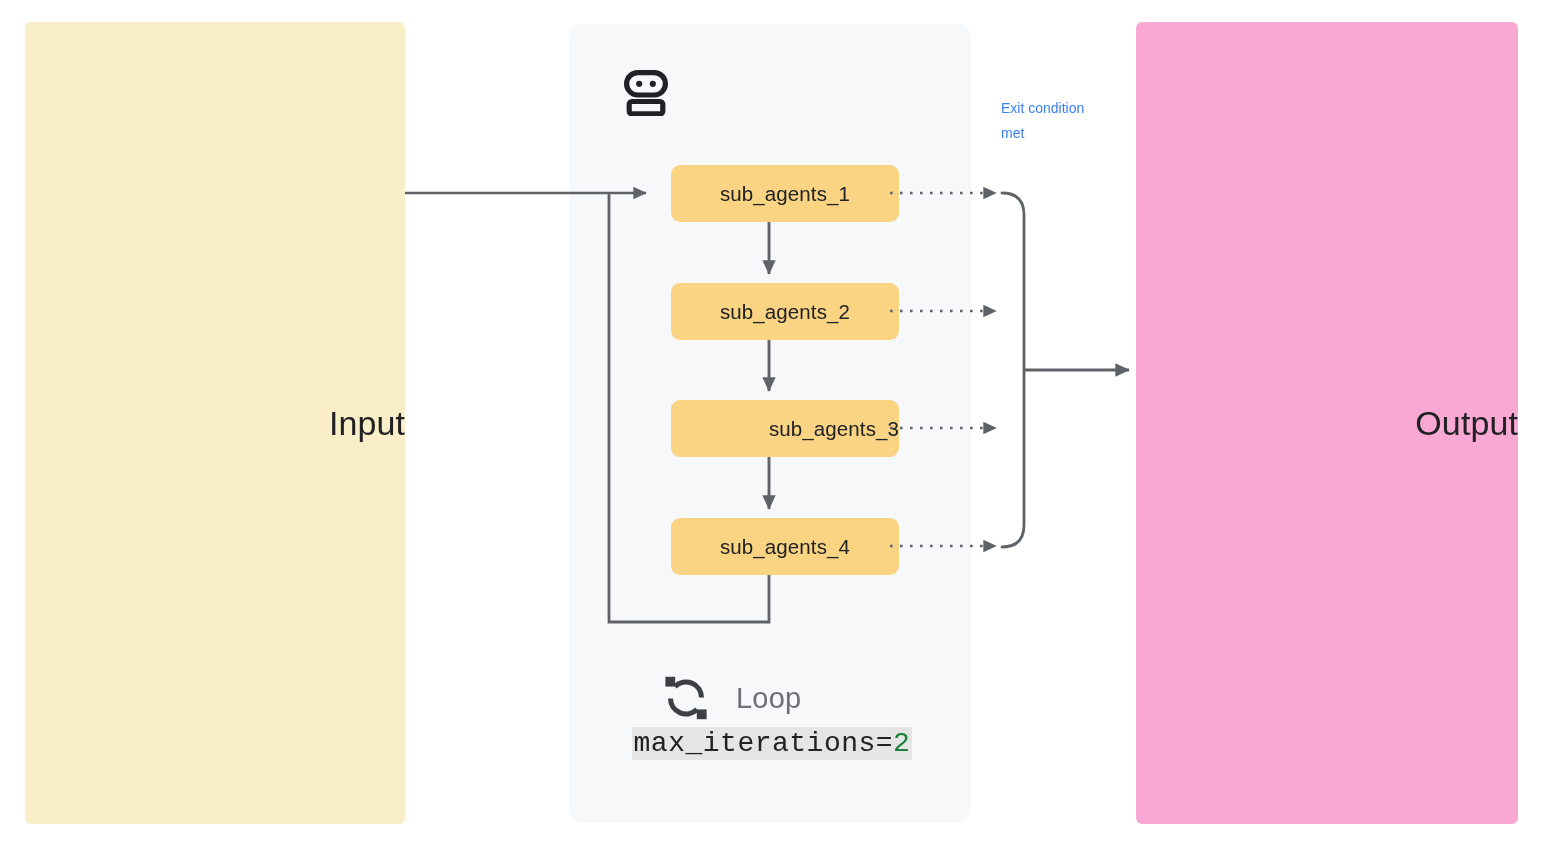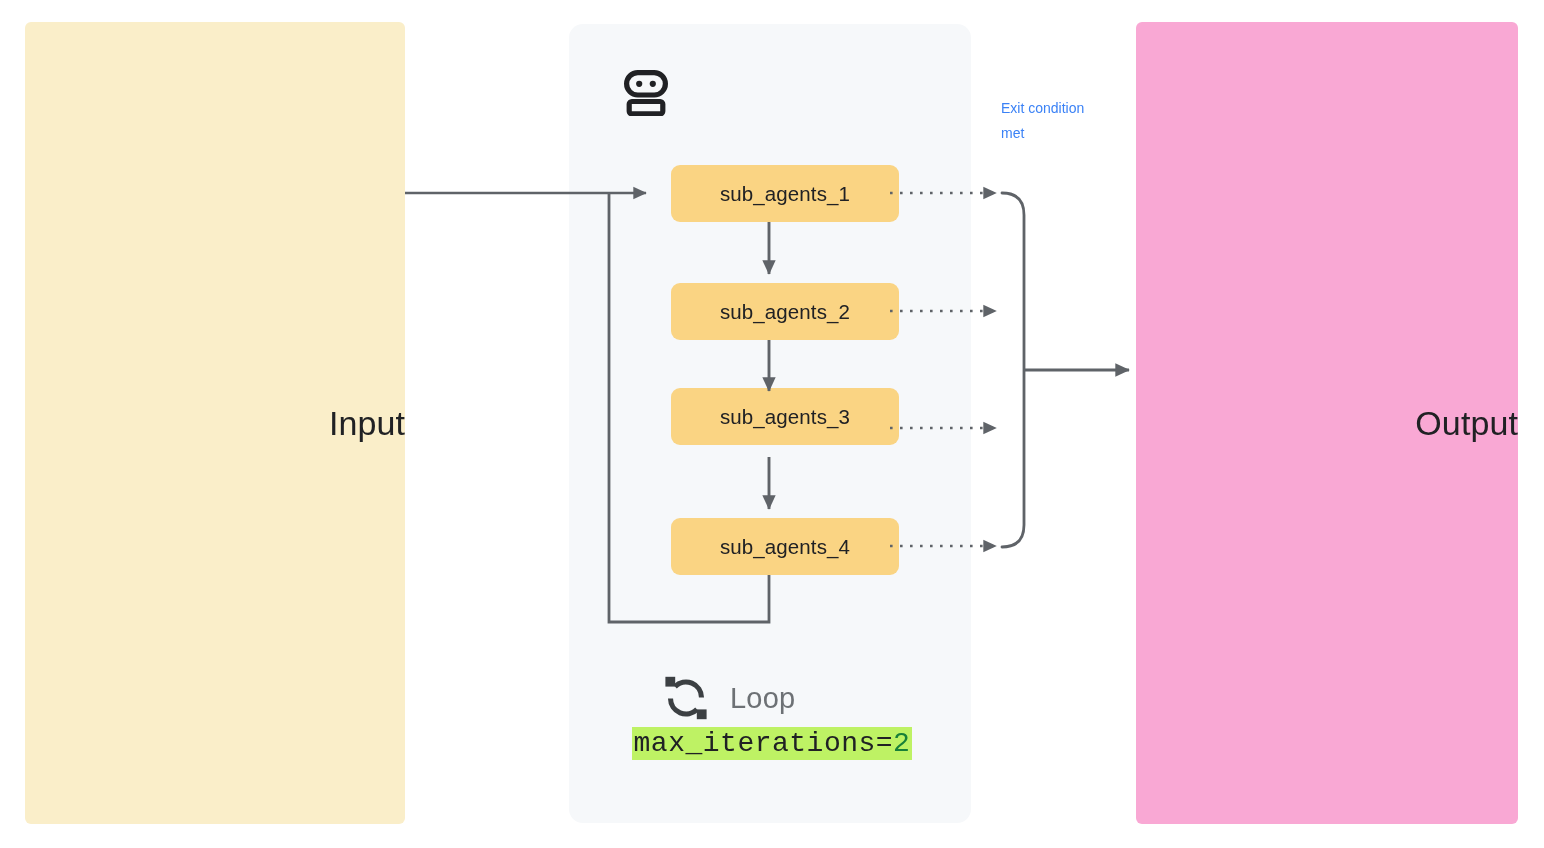--- a/index.html
+++ b/index.html
@@ -80,42 +80,42 @@
     justify-content: center;
     margin-left: 16px;
   }
   .agent-box-label {
     font-size: 20.5px;
     color: #202124;
     letter-spacing: 0.1px;
   }
   #agent-box-0 { top: 165px; }
   #agent-box-1 { top: 283px; }
-  #agent-box-2 { top: 388px; }
+  #agent-box-2 { top: 400px; justify-content: flex-end; }
   #agent-box-3 { top: 518px; }
 
   
   #exit-note {
     position: absolute;
     left: 1001px;
     top: 96px;
     width: 104px;
     font-size: 14px;
     line-height: 25px;
     color: #3b82f6;
   }
 
   
   #loop-footer-row {
     position: absolute;
     left: 664px;
     top: 672px;
     display: flex;
     align-items: center;
-    gap: 22px;
+    gap: 28px;
     height: 52px;
   }
   #loop-icon { width: 44px; height: 44px; display: block; }
   #loop-footer-text {
     font-size: 29px;
     color: #6d7175;
     font-weight: 400;
     letter-spacing: 0.2px;
     line-height: 1;
   }
@@ -124,21 +124,21 @@
     left: 0;
     top: 728px;
     width: 1544px;
     text-align: center;
     font-family: "Liberation Mono", monospace;
     font-size: 28px;
     color: #202124;
     letter-spacing: 0.5px;
     white-space: pre;
   }
-  #max-iter-wrap { background: #bef264; padding: 1px 2px; text-align: center; }
+  #max-iter-wrap { background: #e5e5e5; padding: 1px 2px; text-align: center; }
   #max-iter-value { color: #188038; }
 
   
   #wires {
     position: absolute;
     left: 0; top: 0;
     width: 1544px; height: 848px;
     pointer-events: none;
   }
 </style>

